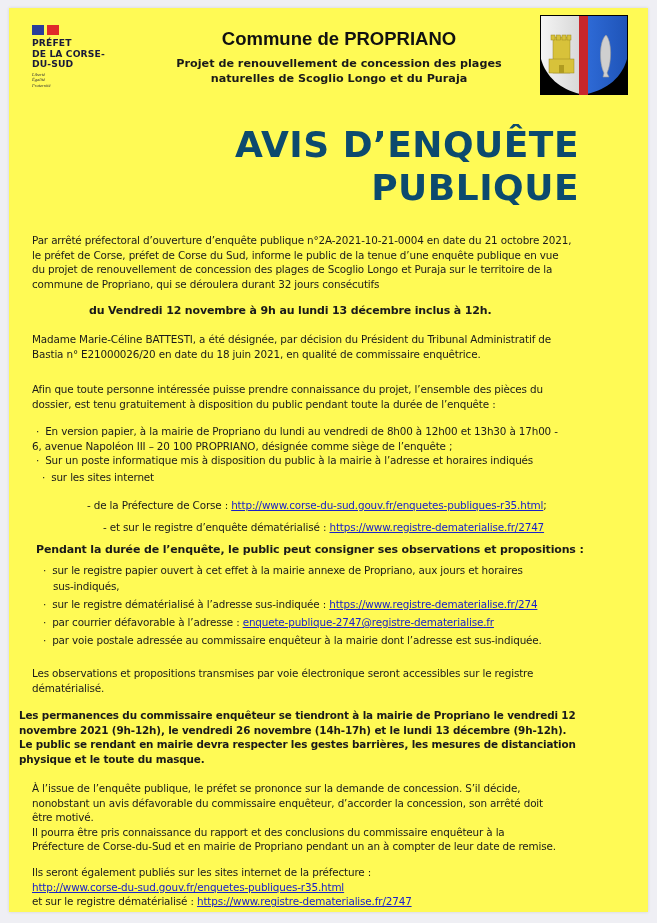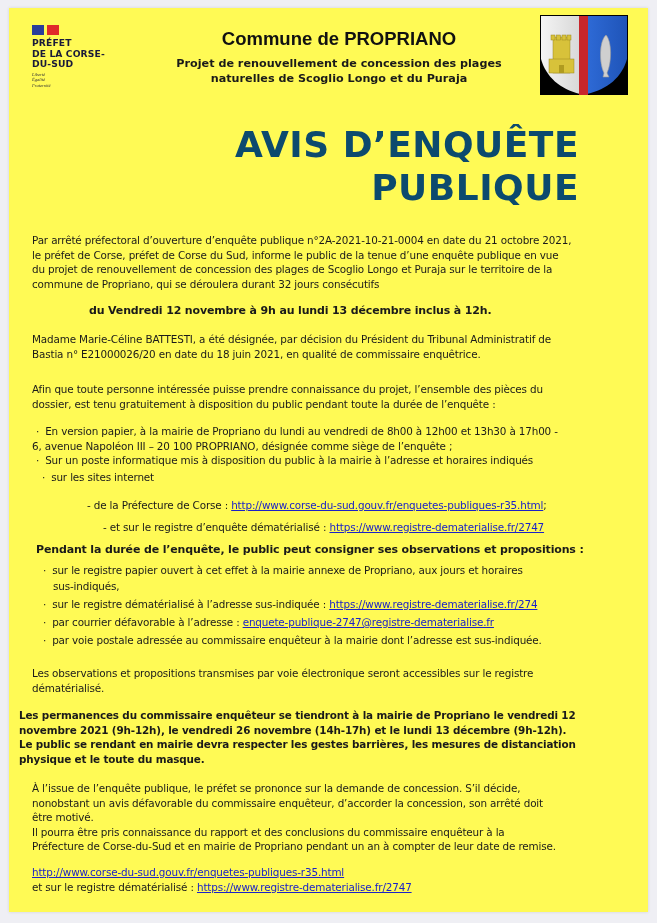--- a/index.html
+++ b/index.html
@@ -198,17 +198,18 @@
 
   <div class="abs txt" style="left:23px; top:773px; width:610px;">
     <div>À l’issue de l’enquête publique, le préfet se prononce sur la demande de concession. S’il décide,</div>
     <div>nonobstant un avis défavorable du commissaire enquêteur, d’accorder la concession, son arrêté doit</div>
     <div>être motivé.</div>
     <div>Il pourra être pris connaissance du rapport et des conclusions du commissaire enquêteur à la</div>
     <div>Préfecture de Corse-du-Sud et en mairie de Propriano pendant un an à compter de leur date de remise.</div>
   </div>
 
   <div class="abs txt" style="left:23px; top:857px; width:605px;">
+    <div>Ils seront également publiés sur les sites internet de la préfecture :</div>
     <div><a class="link" href="#">http://www.corse-du-sud.gouv.fr/enquetes-publiques-r35.html</a></div>
     <div><span>et sur le registre dématérialisé : </span><a class="link" href="#">https://www.registre-dematerialise.fr/2747</a></div>
   </div>
 
 </div>
 
 </body></html>

